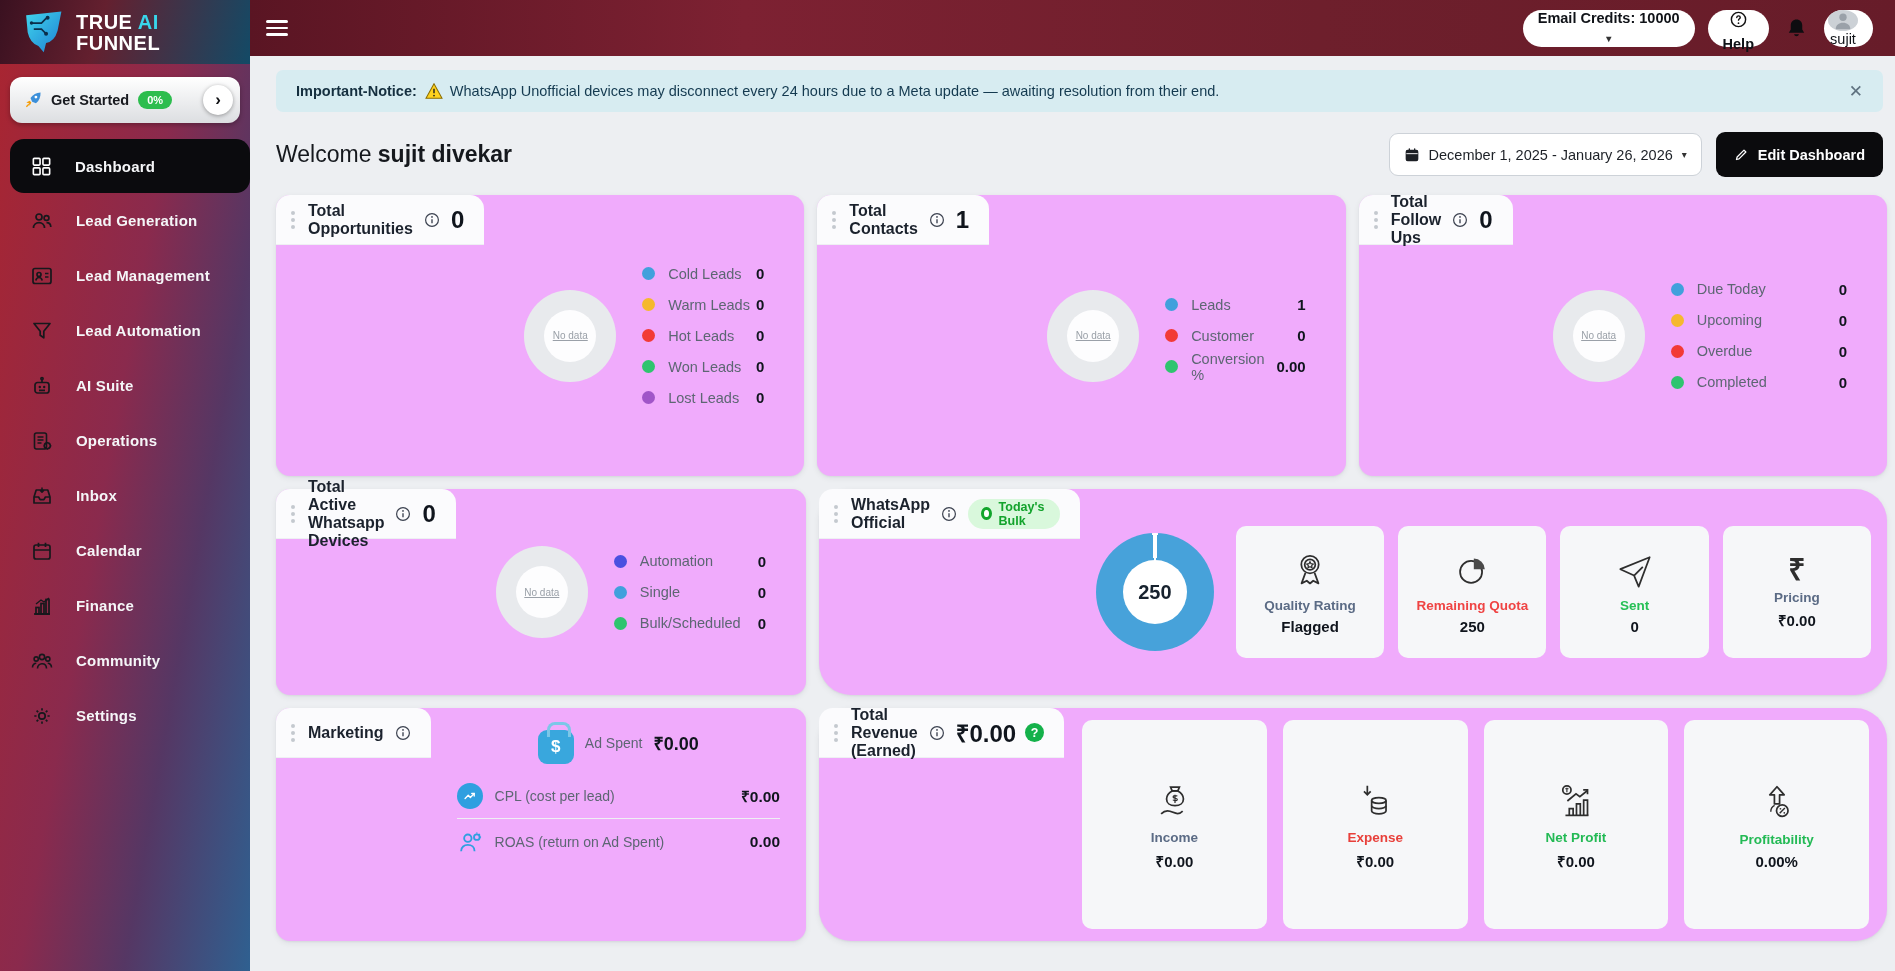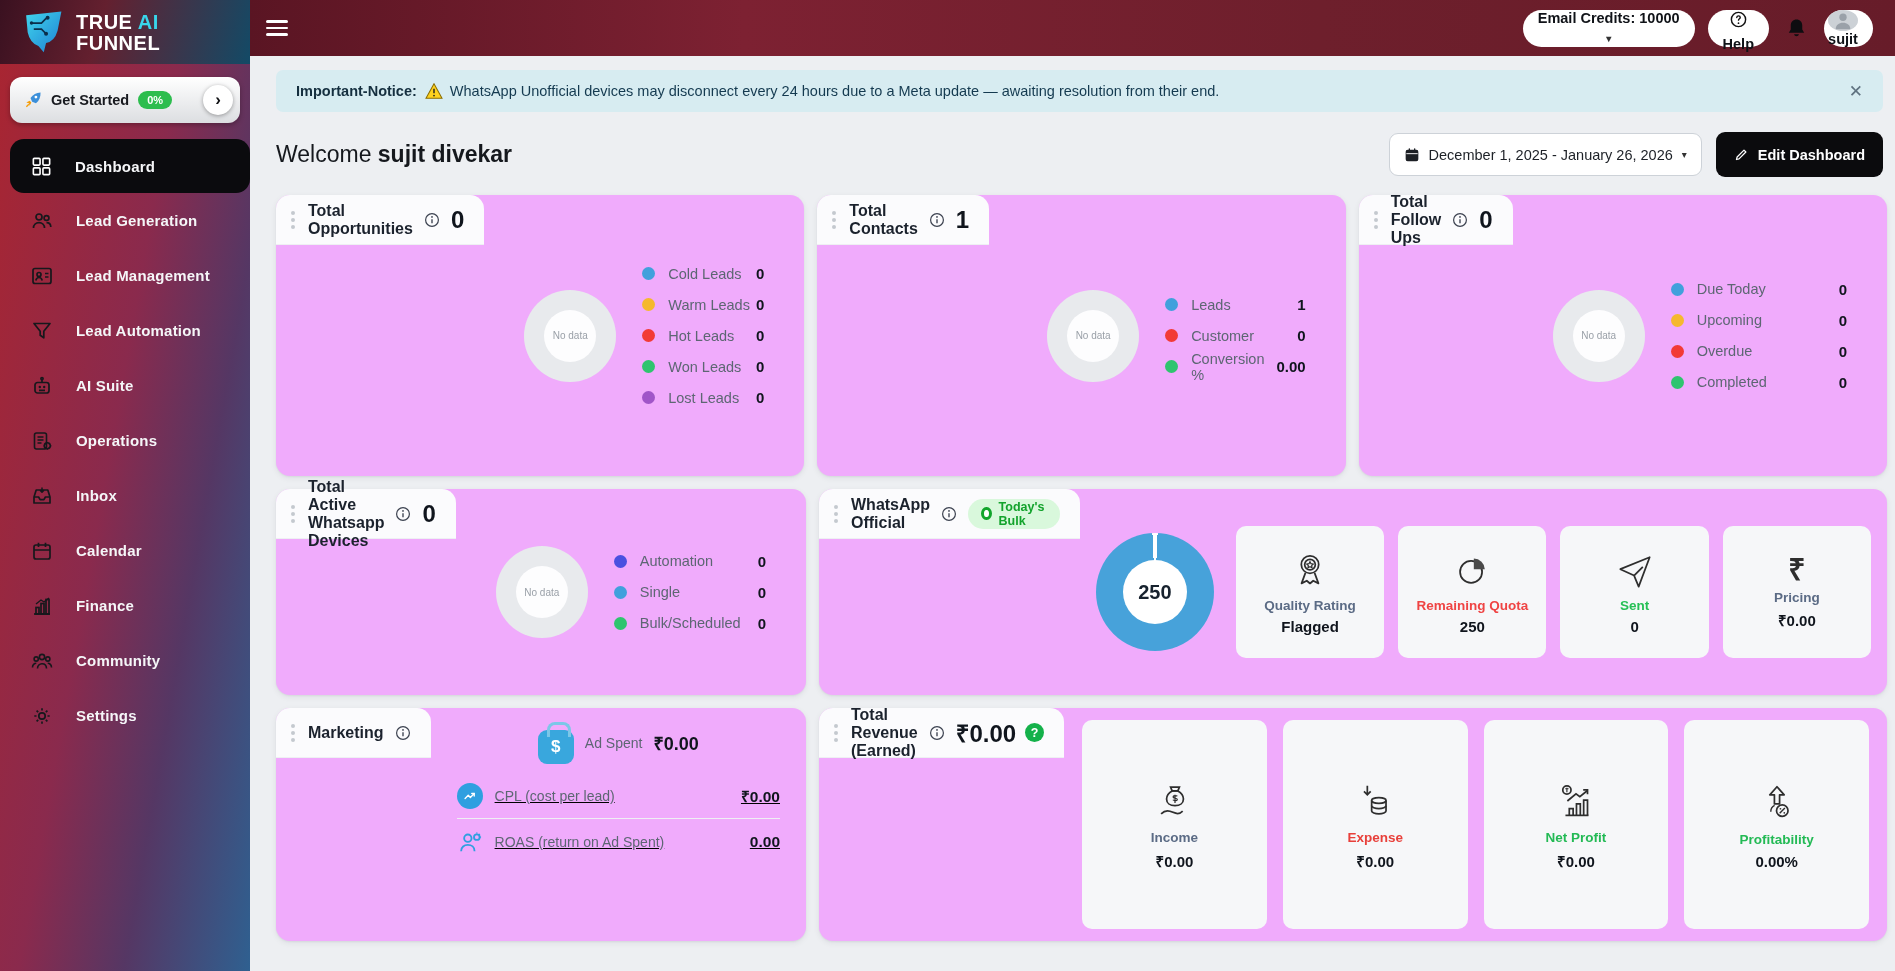--- a/index.html
+++ b/index.html
@@ -36,21 +36,21 @@
     background:linear-gradient(90deg,#5a1523 0%,#7d2132 30%,#6e1f2c 65%,#671c29 100%); }
   .hamburger { width:22px; display:flex; flex-direction:column; gap:4px; cursor:pointer; }
   .hamburger i { display:block; height:2.4px; background:#fff; border-radius:2px; }
   .tb-spacer { flex:1; }
   .pill { background:#fff; border-radius:19px; height:37px; display:flex; align-items:center;
     cursor:pointer;flex-direction:column; }
   .pill-credits { padding:0 15px; gap:7px; font-size:14.5px; font-weight:600; color:#101318; }
   .caret { font-size:10px; color:#333; }
   .pill-help { padding:0 15px; gap:7px; font-size:14.5px; font-weight:700; color:#101318; margin-left:13px; }
   .bell-wrap { margin-left:16px; cursor:pointer; display:flex; }
-  .pill-user { margin-left:16px; padding:0 15px 0 4px; gap:0; font-size:14.5px; font-weight:700; color:#101318; }
+  .pill-user { margin-left:16px; padding:0 15px 0 4px; gap:0; font-size:14.5px; font-weight:400; color:#101318; }
   .avatar { width:30px; height:30px; border-radius:50%; background:#ccd1d6; display:flex;
     align-items:flex-end; justify-content:center; overflow:hidden; }
 
   
   .main { margin-left:250px; padding:14px 8px 0 26px; }
   .notice { height:42px; background:#d7ecf1; border-radius:7px; display:flex; align-items:center;
     padding:0 16px 0 20px; margin-right:4px; }
   .notice-prefix { font-weight:800; font-size:14.5px; color:#152f3f; margin-right:8px; }
   .notice-text { font-size:14.5px; color:#143a50; }
   .warn-ic { margin-right:7px; display:flex; }
@@ -63,37 +63,37 @@
   .date-picker { height:43px; background:#fff; border:1px solid #cdd2d8; border-radius:9px;
     display:flex; align-items:center; gap:9px; padding:0 14px; font-size:14.5px; color:#1d2127;
     cursor:pointer; }
   .edit-btn { margin-left:14px; height:45px; background:#0b0b0d; border:none; color:#fff;
     border-radius:9px; font-size:14.5px; font-weight:600; display:flex; align-items:center;
     gap:9px; padding:0 18px; cursor:pointer; font-family:inherit; }
 
   .grid-row { display:flex; gap:13px; margin-bottom:13px; margin-right:0; }
   .card { background:#f0abfc; border-radius:14px; display:flex; flex-direction:row;
     box-shadow:0 1px 2px rgba(16,24,40,.05), 0 2px 6px rgba(16,24,40,.07); }
-  .w1 { flex:1; }  .w-fixed { width:530px; }  .w-wide { flex:1; }
+  .w1 { flex:1; }  .w-fixed { width:530px; }  .w-wide { flex:1;border-radius:32px; }
   .h-row1 { height:281px; } .h-row2 { height:206px; } .h-row3 { height:233px; }
 
   .card-head { height:50px; flex:0 0 50px; display:flex; align-items:center; gap:11px;
     padding:0 20px 0 13px; background:#fbfbfd; border-bottom:1px solid #eef0f3;
     border-radius:14px 14px 0 0; }
   .drag { display:flex; flex-direction:column; gap:3px; cursor:grab; padding:4px 2px; }
   .drag i { width:4px; height:4px; border-radius:50%; background:#c4c9cf; display:block; }
   .card-title { font-size:16px; font-weight:700; color:#1b222d; }
   .info-ic { display:flex; cursor:pointer; }
   .head-total { margin-left:auto; font-size:24px; font-weight:800; color:#10151d; }
 
   .chart-body { flex:1; display:flex; align-items:center; padding:8px 40px 8px 40px; }
   .nd-donut { width:92px; height:92px; border-radius:50%; background:#e8eaed; flex:0 0 92px;
     display:flex; align-items:center; justify-content:center; }
   .nd-center { width:52px; height:52px; border-radius:50%; background:#fdfdfe; display:flex;
-    align-items:center; justify-content:center; font-size:10px; color:#9aa0a8; }
+    align-items:center; justify-content:center; font-size:10px; color:#9aa0a8;text-decoration:underline; }
   .legend { flex:1; margin-left:26px; }
   .legend-row { display:flex; align-items:center; height:31px; cursor:pointer; }
   .dot { width:13px; height:13px; border-radius:50%; margin-right:13px; flex:0 0 13px; }
   .legend-label { font-size:14.5px; color:#5d6673; }
   .legend-value { margin-left:auto; font-size:15px; font-weight:800; color:#10151d; }
 
   
   .badge-stats { margin-left:auto; background:#d9f8dc; border-radius:16px; height:30px;
     display:flex; align-items:center; gap:7px; padding:0 13px; }
   .badge-dot { width:13px; height:13px; border-radius:50%; border:3.5px solid #12a52c; background:#fff; }
@@ -114,21 +114,21 @@
   
   .mk-body { flex:1; padding:4px 26px 12px; display:flex; flex-direction:column; }
   .adspent-row { height:62px; display:flex; align-items:center; justify-content:center; gap:11px; }
   .adspent-ic { position:relative; width:36px; height:34px; background:#39a7dd; border-radius:9px;
     display:flex; align-items:center; justify-content:center; color:#fff; font-weight:800;
     font-size:17px; margin-top:8px; }
   .adspent-ic::before { content:""; position:absolute; top:-8px; left:9px; width:18px; height:12px;
     border:3.5px solid #7cc7e8; border-bottom:none; border-radius:8px 8px 0 0; }
   .adspent-label { font-size:14px; color:#5d6673; }
   .adspent-value { font-size:18px; font-weight:800; color:#10151d; }
-  .mk-row { height:45px; display:flex; align-items:center; gap:12px;text-decoration:underline; }
+  .mk-row { height:45px; display:flex; align-items:center; gap:12px; }
   .mk-row.bordered { border-bottom:1px solid #eef0f3; }
   .mk-ic-circle { width:26px; height:26px; border-radius:50%; background:#2f9fe0; display:flex;
     align-items:center; justify-content:center; flex:0 0 26px; }
   .mk-label { font-size:14px; color:#5d6673; }
   .mk-value { margin-left:auto; font-size:15.5px; font-weight:800; color:#10151d; }
 
   
   .rev-total-wrap { margin-left:auto; display:flex; align-items:center; gap:9px; }
   .q-badge { width:19px; height:19px; border-radius:50%; background:#14b14a; color:#fff;
     font-size:12.5px; font-weight:800; display:flex; align-items:center; justify-content:center;

